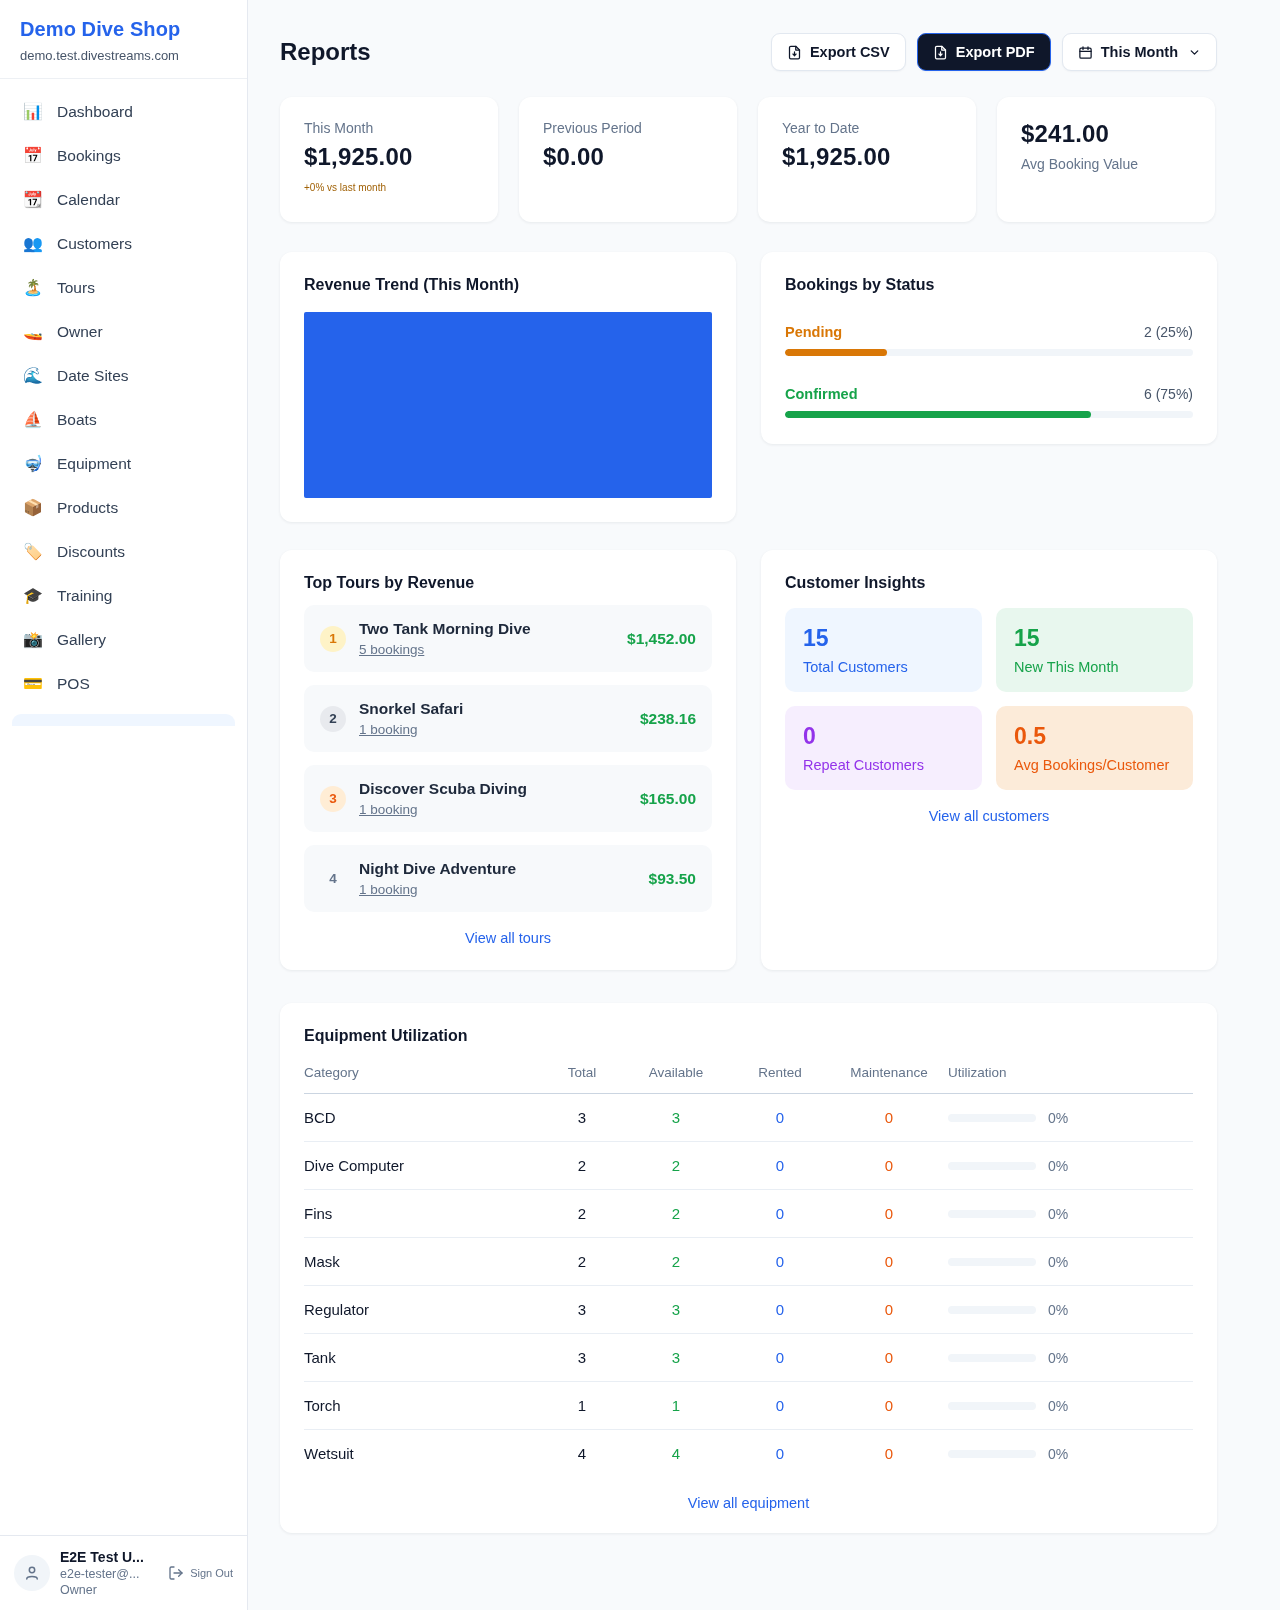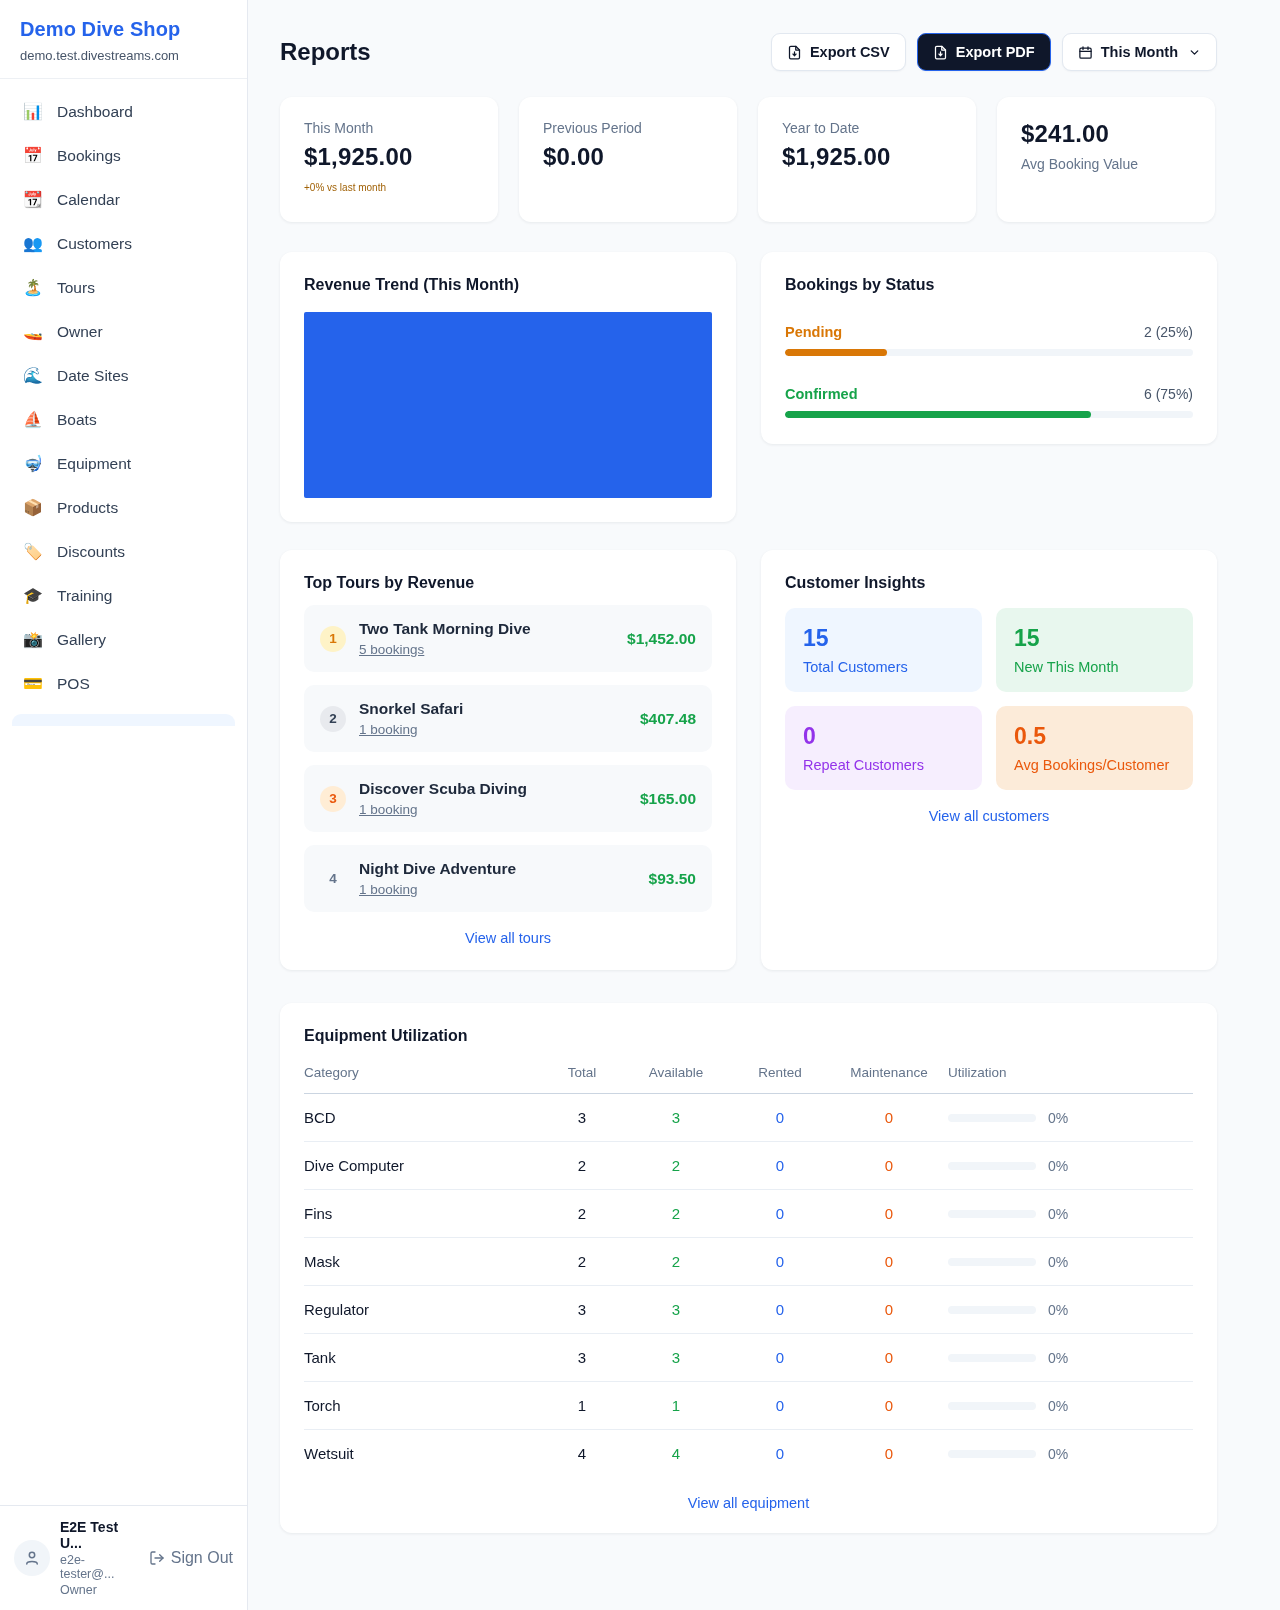--- a/index.html
+++ b/index.html
@@ -18,21 +18,21 @@
   .nav-item { display:flex; align-items:center; gap:13px; padding:9px 10px;
     border-radius:8px; color:#334155; font-size:15.5px; margin-bottom:7px; cursor:pointer; }
   .nav-icon { width:22px; font-size:16px; text-align:center; flex:0 0 22px; }
   .partial-pill { height:12px; background:#eff6ff; border-radius:9px 9px 0 0; margin:12px 0 0; }
   .side-foot { border-top:1px solid #e5e9f0; padding:13px 14px; display:flex; align-items:center; gap:10px; }
   .avatar { width:36px; height:36px; border-radius:50%; background:#f1f5f9; color:#64748b;
     display:flex; align-items:center; justify-content:center; flex:0 0 36px; }
   .user-name { font-size:14px; font-weight:bold; color:#0f172a; }
   .user-email, .user-role { font-size:12.5px; color:#64748b; margin-top:2px; }
   .signout { margin-left:auto; display:flex; align-items:center; gap:6px; color:#64748b;
-    font-size:16px; cursor:pointer; white-space:nowrap; }
+    font-size:11px; cursor:pointer; white-space:nowrap; }
   
   .main { margin-left:248px; padding:33px 0 0 32px; width:985px; }
   .main-head { display:flex; align-items:center; justify-content:space-between; width:937px; margin-bottom:26px; }
   h1 { margin:0; font-size:24px; font-weight:800; color:#0f172a; }
   .controls { display:flex; gap:11px; }
   .btn { display:inline-flex; align-items:center; gap:8px; height:38px; padding:4px 15px;
     border-radius:9px; font-size:14.5px; font-weight:600; background:#fff;
     border:1px solid #e2e8f0; color:#0f172a; cursor:pointer; box-shadow:0 1px 2px rgba(15,23,42,.04); }
   .btn.primary { background:#0f172a; border-color:#2563eb; color:#fff; }
   .chev { margin-left:2px; }
@@ -276,21 +276,21 @@
           <div class="tour-sub">5 bookings</div>
         </div>
         <div class="tour-amount">$1,452.00</div>
       </div>
       <div class="tour-row">
         <div class="rank-badge" style="background: rgb(232, 234, 238); color: rgb(51, 65, 85);">2</div>
         <div class="tour-info">
           <div class="tour-name">Snorkel Safari</div>
           <div class="tour-sub">1 booking</div>
         </div>
-        <div class="tour-amount">$407.48</div>
+        <div class="tour-amount">$238.16</div>
       </div>
       <div class="tour-row">
         <div class="rank-badge" style="background: rgb(255, 237, 213); color: rgb(234, 88, 12);">3</div>
         <div class="tour-info">
           <div class="tour-name">Discover Scuba Diving</div>
           <div class="tour-sub">1 booking</div>
         </div>
         <div class="tour-amount">$165.00</div>
       </div>
       <div class="tour-row">

